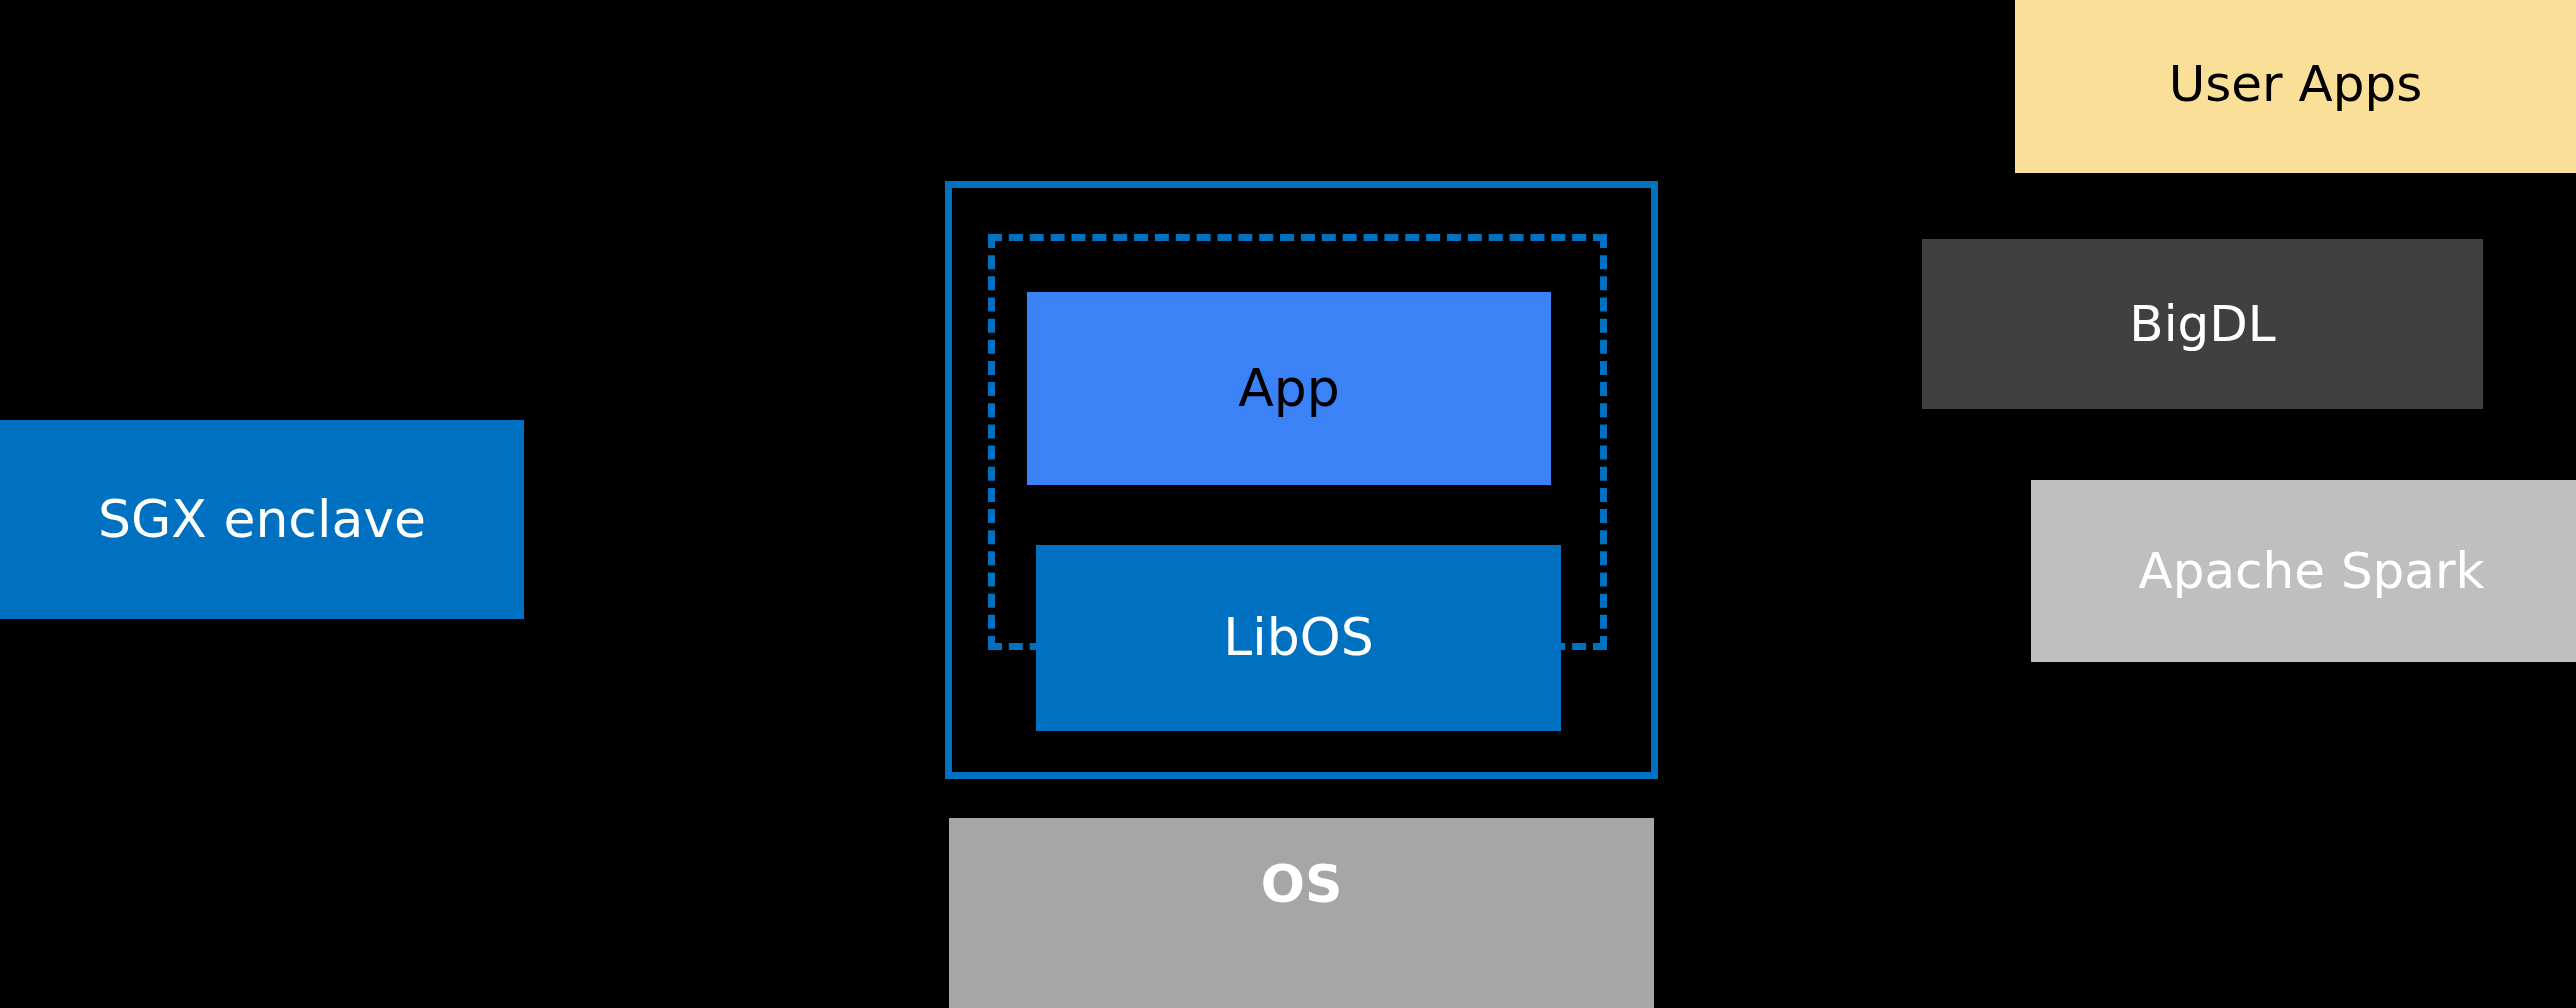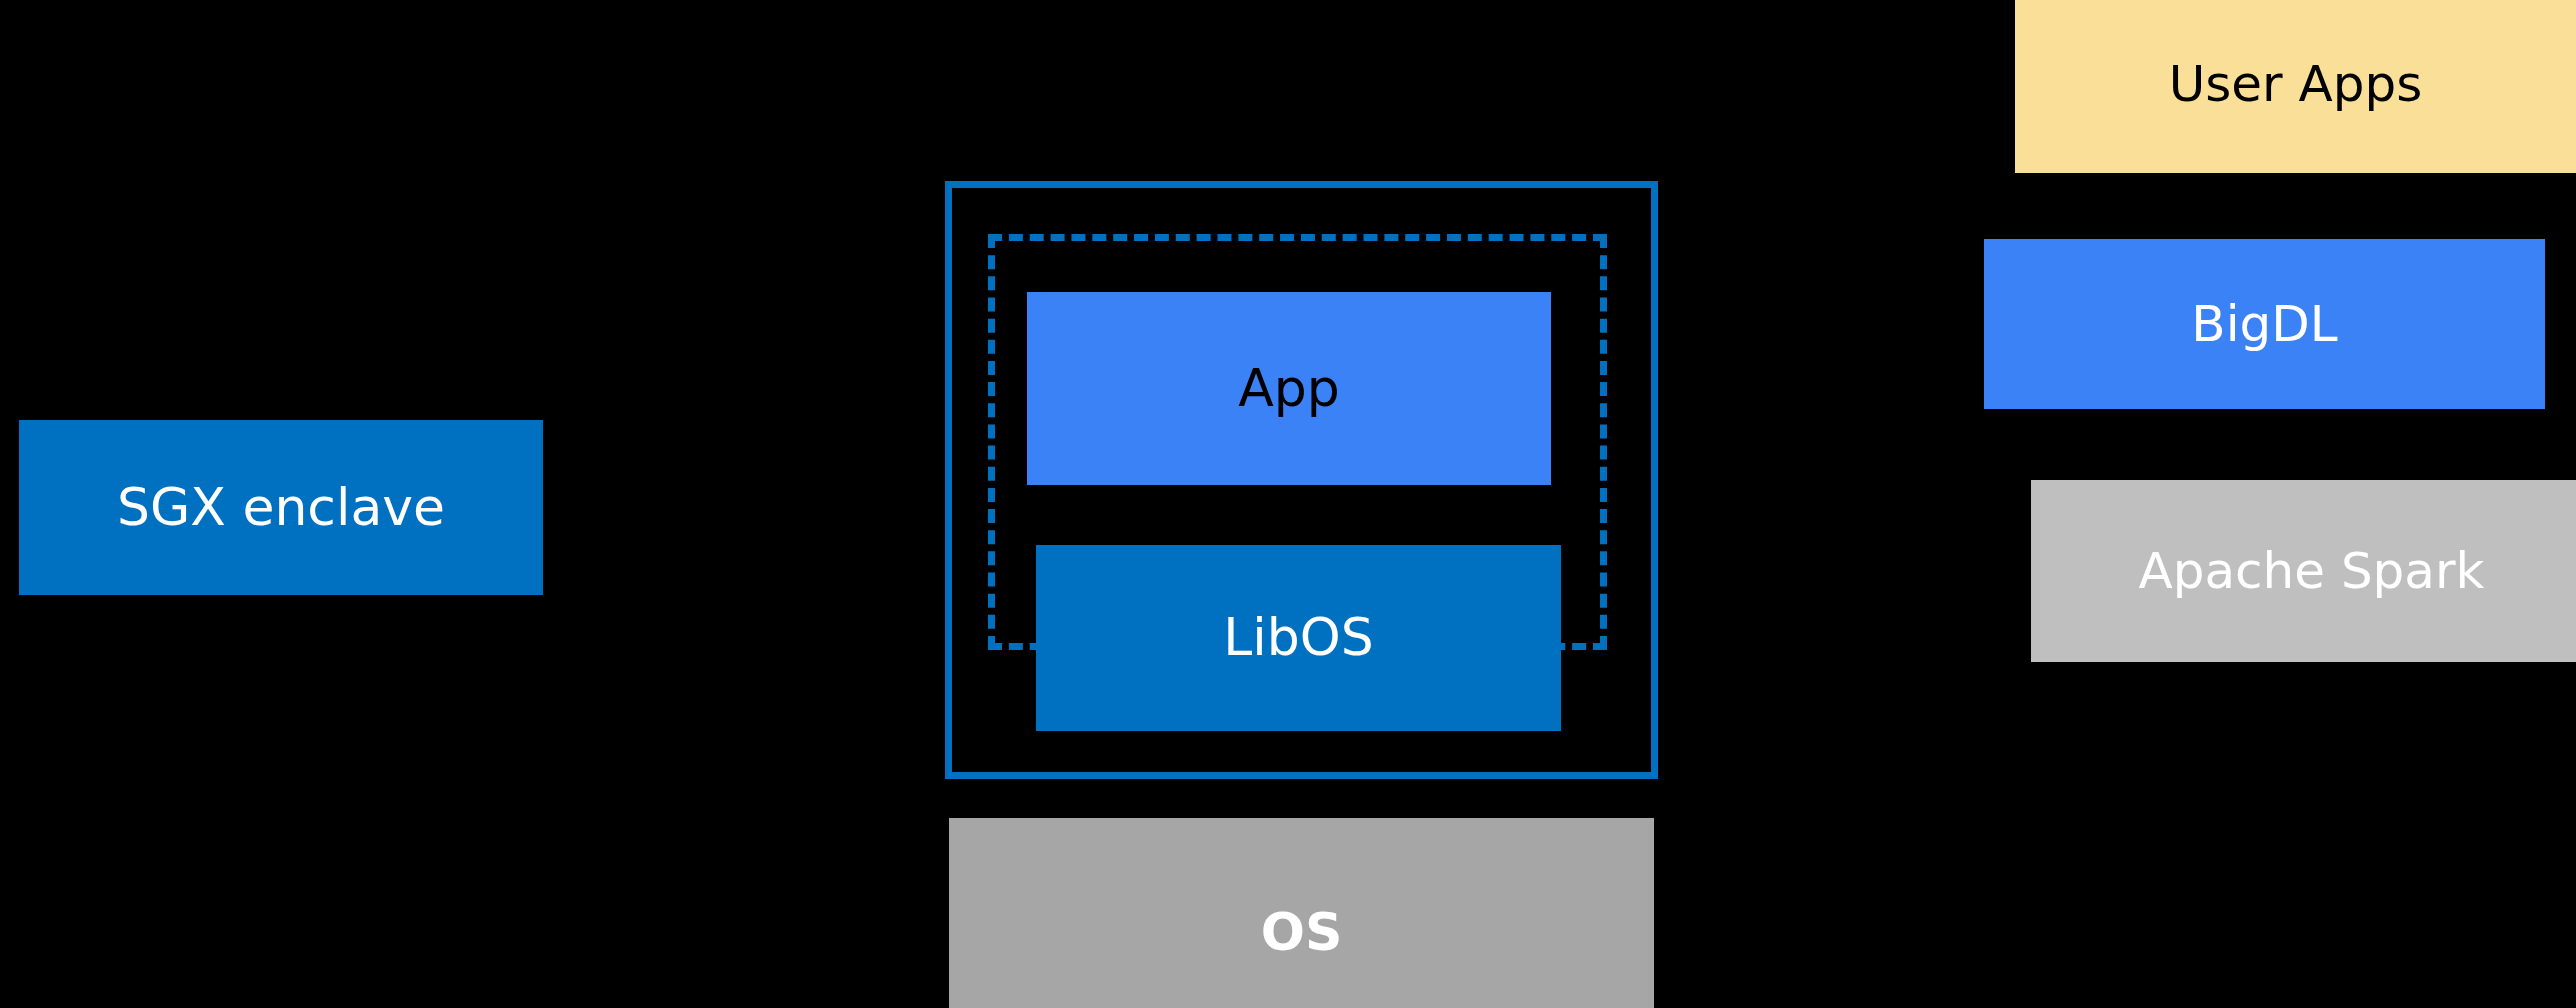--- a/index.html
+++ b/index.html
@@ -27,25 +27,24 @@
     font-weight: 400;
     line-height: 1.1;
     white-space: nowrap;
   }
 
   
   #sgx-enclave-box {
     left: 0px;
     top: 420px;
     width: 524px;
-    height: 175px;
+    height: 199px;
     background: #0070C0;
     color: #FFFFFF;
     font-size: 52px;
-    margin-left: 19px;
   }
 
   
   #enclave-outer-frame {
     left: 945px;
     top: 181px;
     width: 713px;
     height: 598px;
     border: 7.5px solid #0070C0;
     background: transparent;
@@ -79,40 +78,40 @@
   }
   #os-box {
     left: 949px;
     top: 818px;
     width: 705px;
     height: 191px;
     background: #A6A6A6;
     color: #FFFFFF;
     font-size: 52px;
     font-weight: 700;
-    align-items: center;
+    align-items: flex-start;
     padding-top: 38px;
   }
 
   
   #user-apps-box {
     left: 2015px;
     top: -5px;
     width: 561px;
     height: 178px;
     background: #F9DF98;
     color: #000000;
     font-size: 50px;
   }
   #bigdl-box {
-    left: 1984px;
+    left: 1922px;
     top: 239px;
     width: 561px;
     height: 170px;
-    background: #3b82f6;
+    background: #404040;
     color: #FFFFFF;
     font-size: 50px;
   }
   #apache-spark-box {
     left: 2015px;
     top: 480px;
     width: 561px;
     height: 182px;
     background: #BFBFBF;
     color: #FFFFFF;

